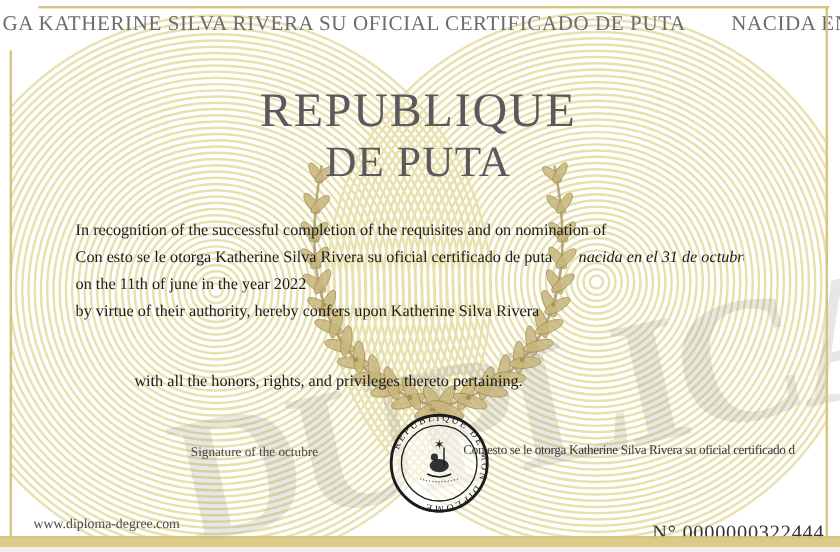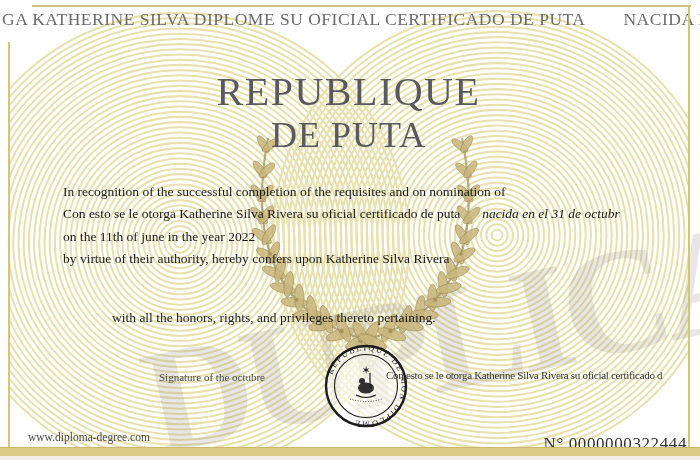--- a/index.html
+++ b/index.html
@@ -230,21 +230,21 @@
         <line x1="4" y1="-13" x2="4" y2="2" class="seal-ink" stroke-width="1.2"></line>
         <ellipse cx="0" cy="2" rx="8" ry="5.5" class="seal-fill" opacity=".9"></ellipse>
         <circle cx="-4" cy="-5" r="3" class="seal-fill" opacity=".9"></circle>
         <path d="M -10 9 Q 0 14 10 9" class="seal-ink" stroke-width="1.2"></path>
         <path d="M -16 13 Q 0 18 16 13" class="seal-ink" stroke-width=".8" stroke-dasharray="1,1.6"></path>
       </g>
     </g>
   </svg>
 
   <div id="banner" class="txt">
-    <span>GA KATHERINE SILVA DIPLOME SU OFICIAL CERTIFICADO DE PUTA</span><span class="gap">NACIDA EN EL 31</span>
+    <span>GA KATHERINE SILVA RIVERA SU OFICIAL CERTIFICADO DE PUTA</span><span class="gap">NACIDA EN EL 31</span>
   </div>
 
   <div id="title" class="txt">
     <div class="t1">REPUBLIQUE</div>
     <div class="t2">DE PUTA</div>
   </div>
 
   <div id="body-text" class="txt">
     <div>In recognition of the successful completion of the requisites and on nomination of</div>
     <div><span>Con esto se le otorga Katherine Silva Rivera su oficial certificado de puta</span><span id="line2b">nacida en el 31 de octubre de</span></div>

